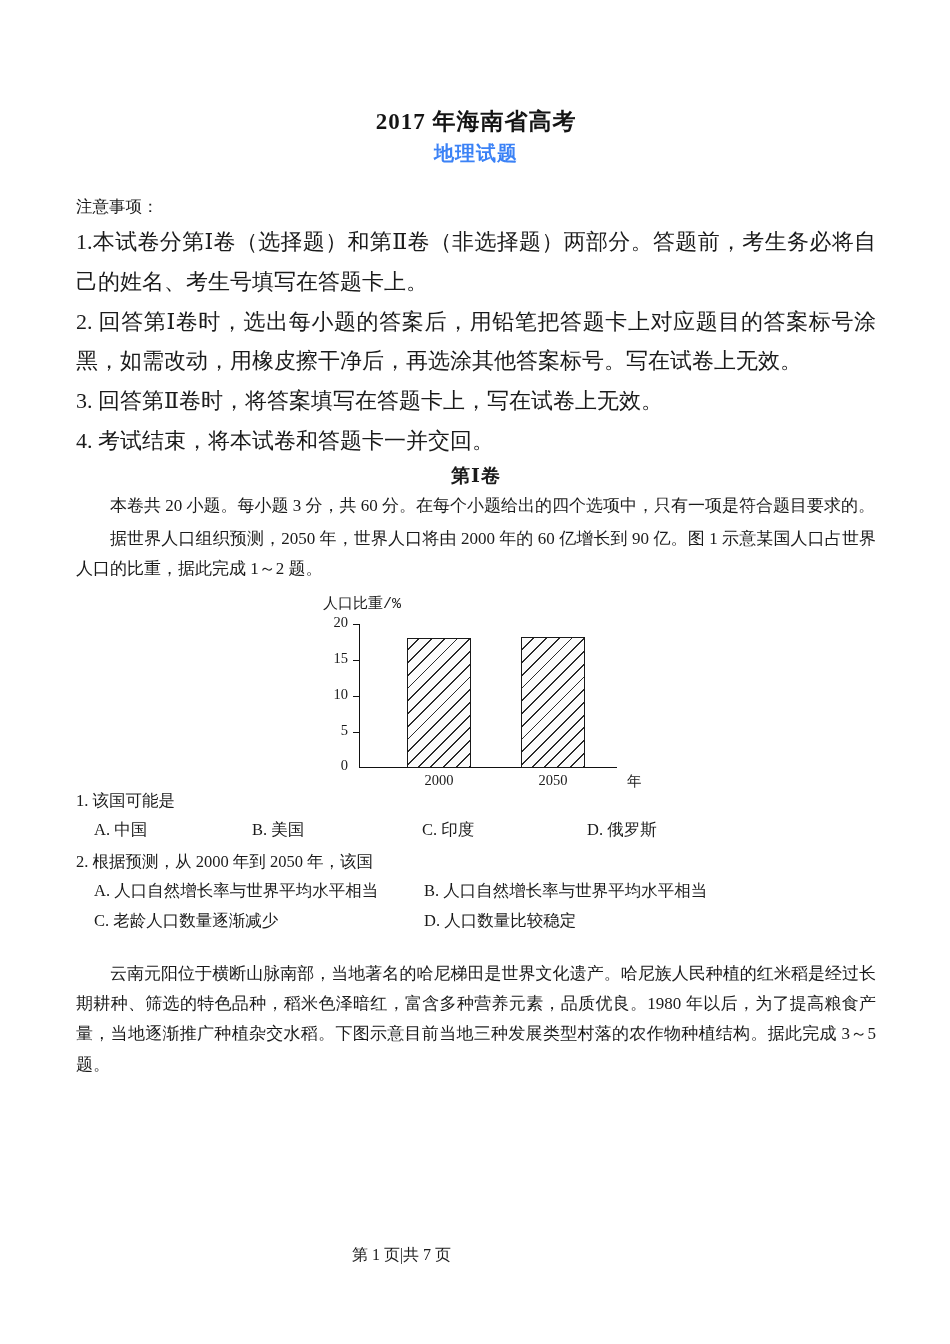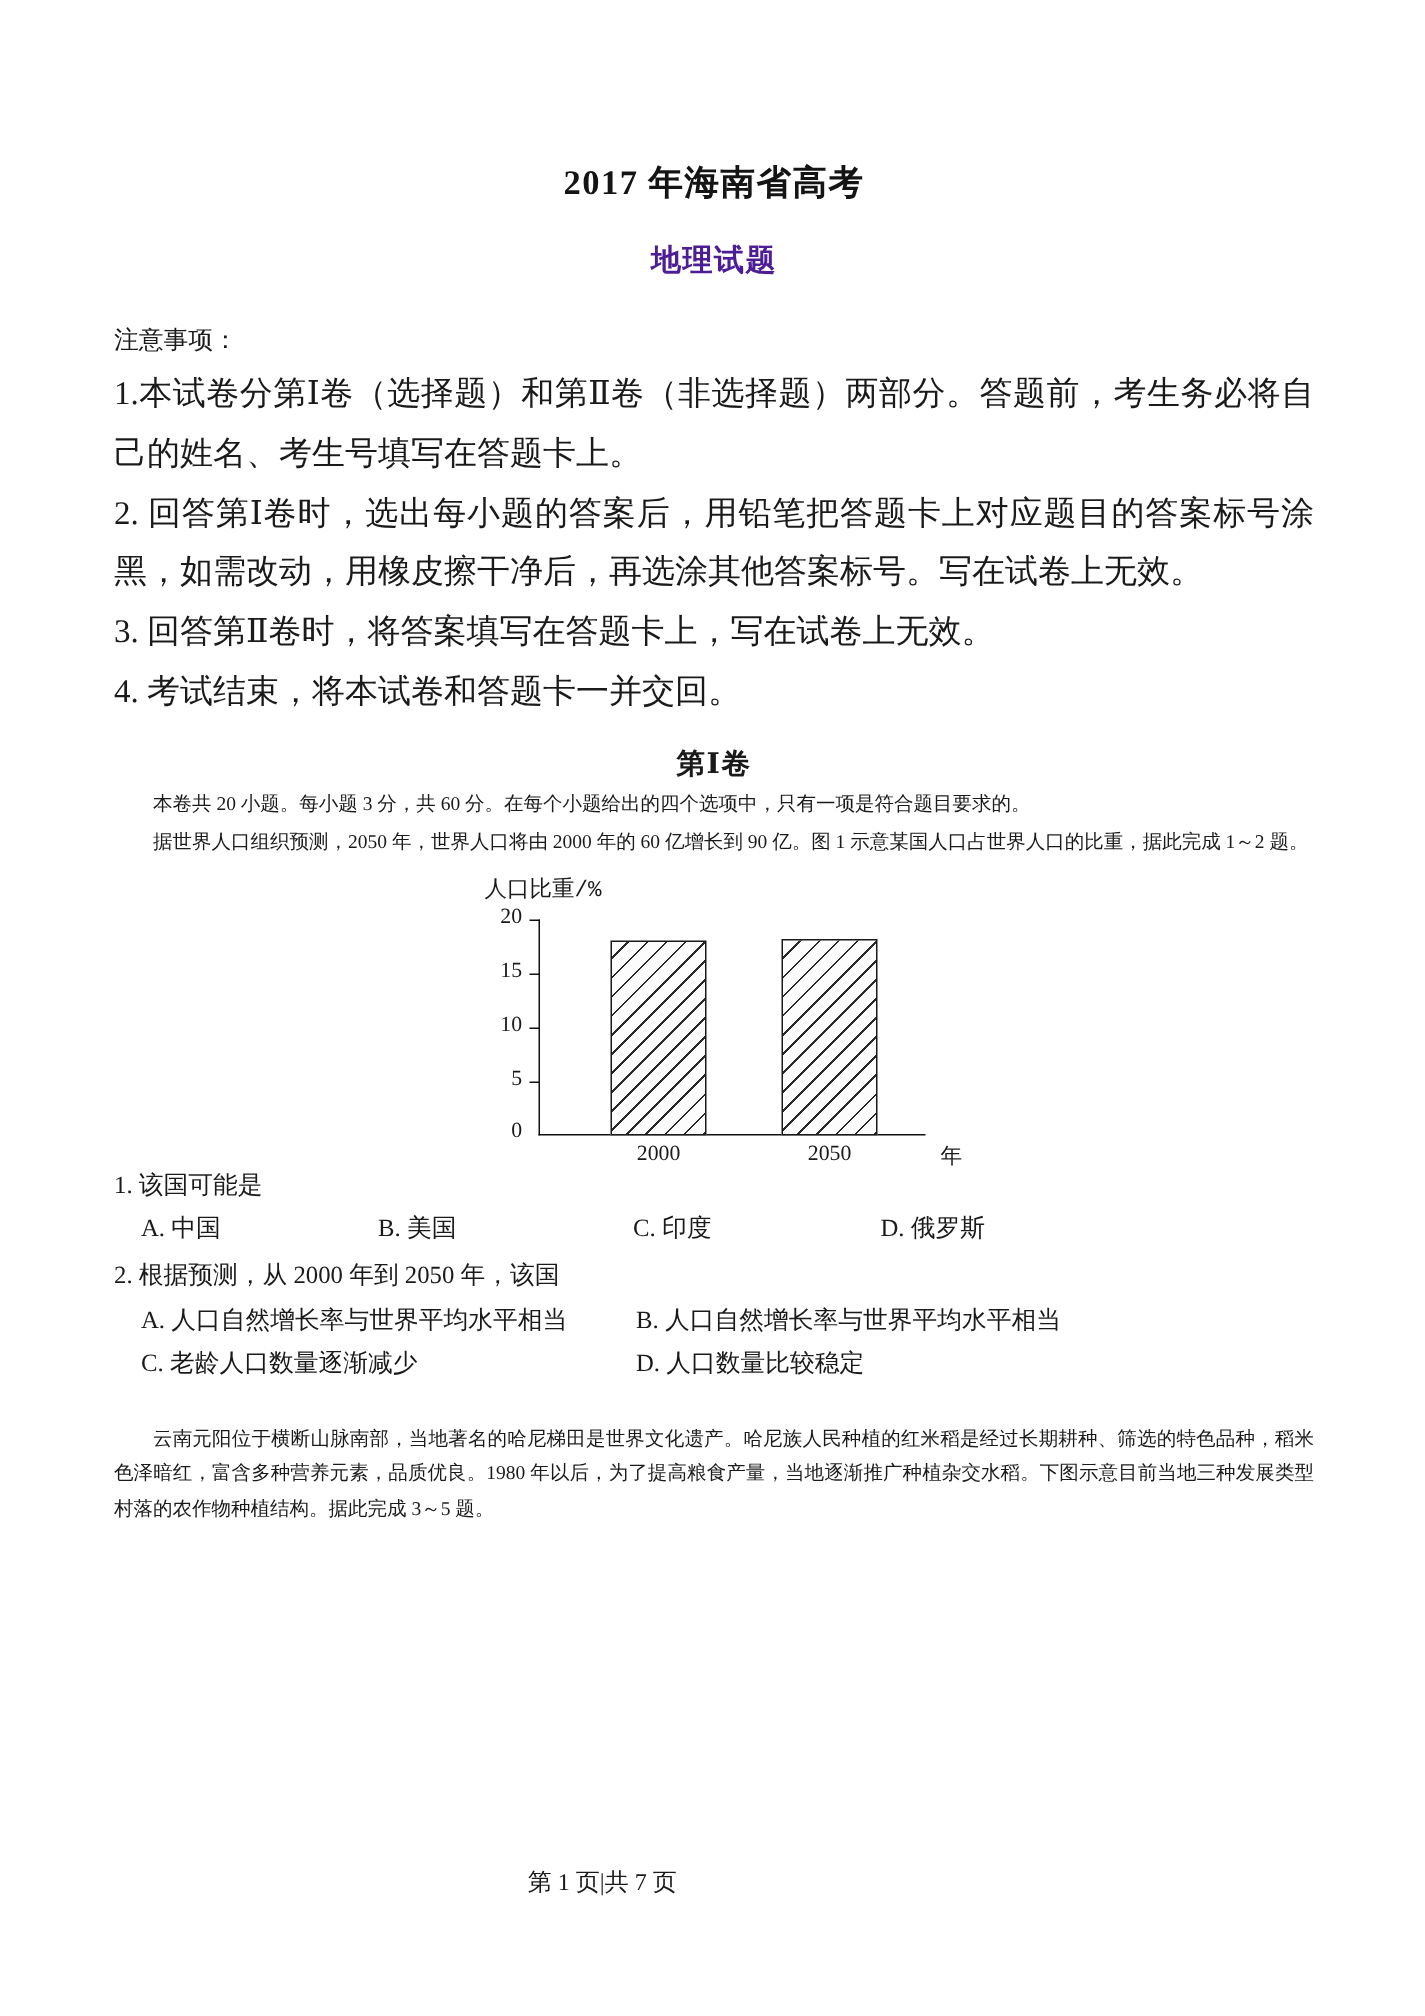--- a/index.html
+++ b/index.html
@@ -34,22 +34,22 @@
     letter-spacing: 1px;
     margin-top: 105px;
     line-height: 1.5;
     color: #141414;
   }
   .doc-subtitle {
     text-align: center;
     font-size: 20px;
     font-weight: bold;
     letter-spacing: 1px;
-    margin-top: 20px;
-    color: #4c1d95;
+    margin-top: 0;
+    color: #3b82f6;
   }
 
   
   .notice-heading {
     font-size: 16.5px;
     margin-top: 26px;
     line-height: 1.75;
   }
   .notice-item {
     font-size: 22px;
@@ -57,27 +57,27 @@
     text-align: justify;
     text-justify: inter-ideograph;
     margin-top: 1px;
   }
 
   
   .section-heading {
     text-align: center;
     font-size: 19px;
     font-weight: bold;
-    margin-top: 16px;
+    margin-top: 3px;
     letter-spacing: 1px;
   }
 
   
   .para {
-    font-size: 13px;
+    font-size: 17px;
     line-height: 1.78;
     text-align: justify;
     text-justify: inter-ideograph;
     text-indent: 2em;
     margin-top: 2px;
   }
   .para.gap { margin-top: 24px; }
 
   
   .figure {

